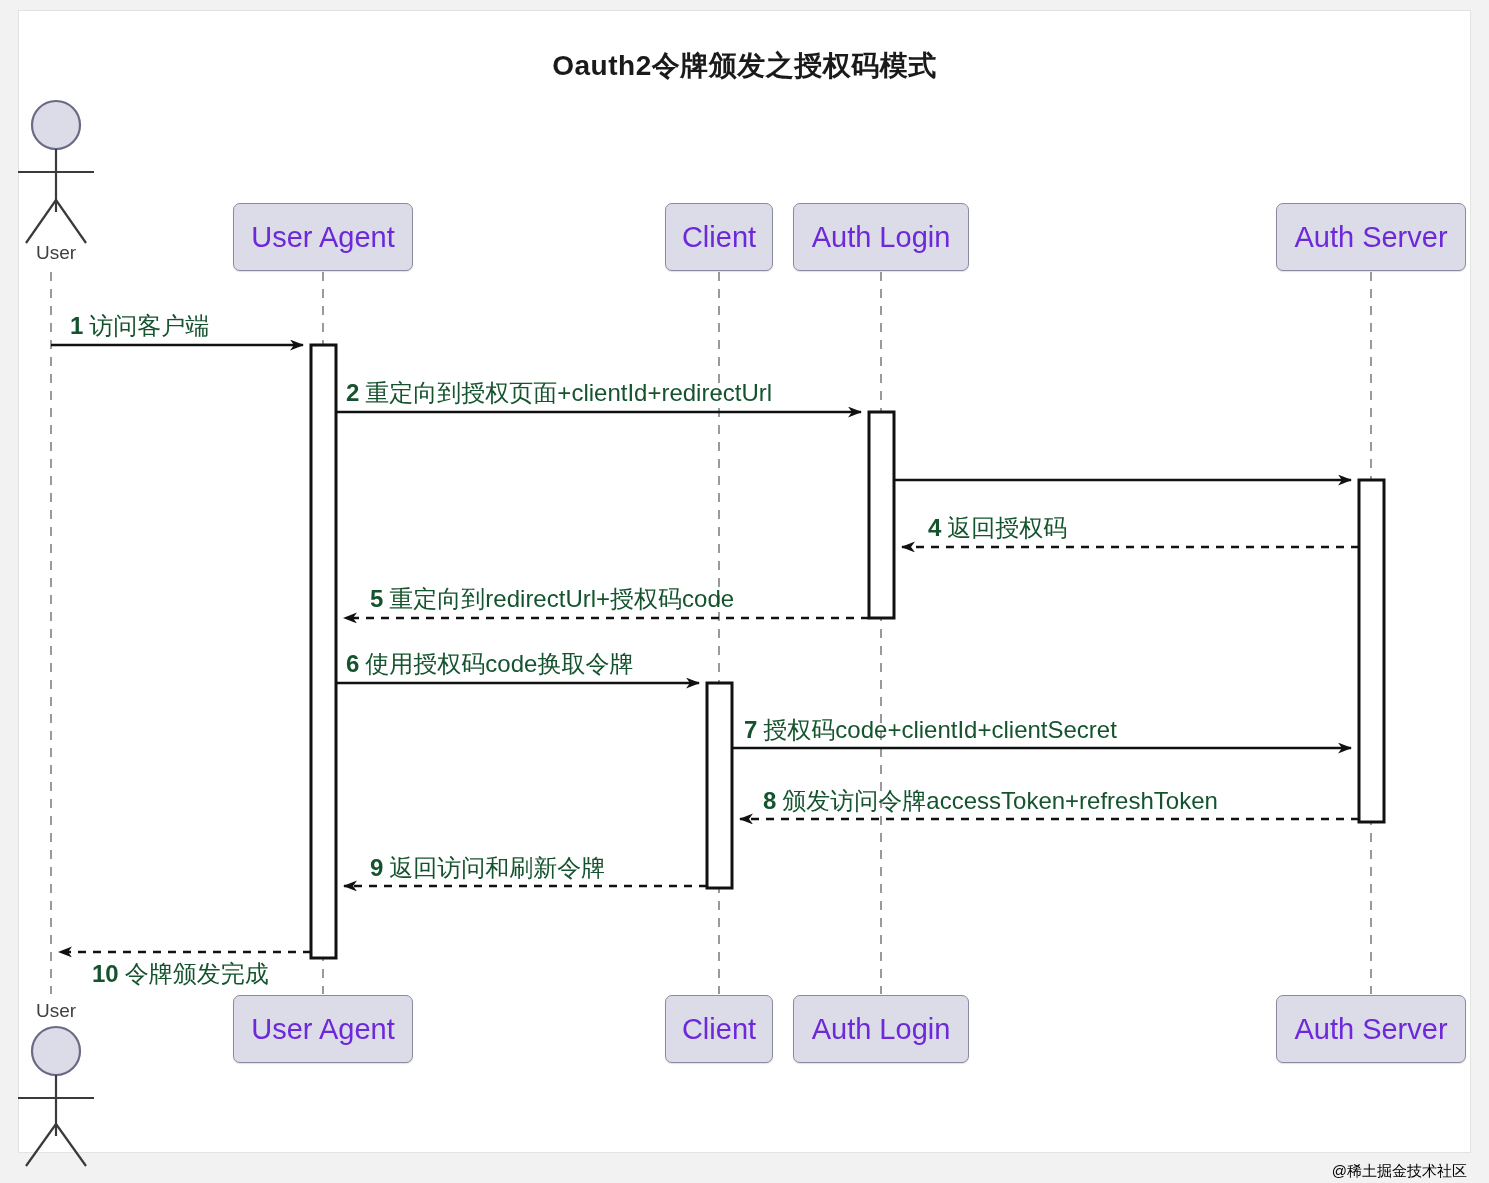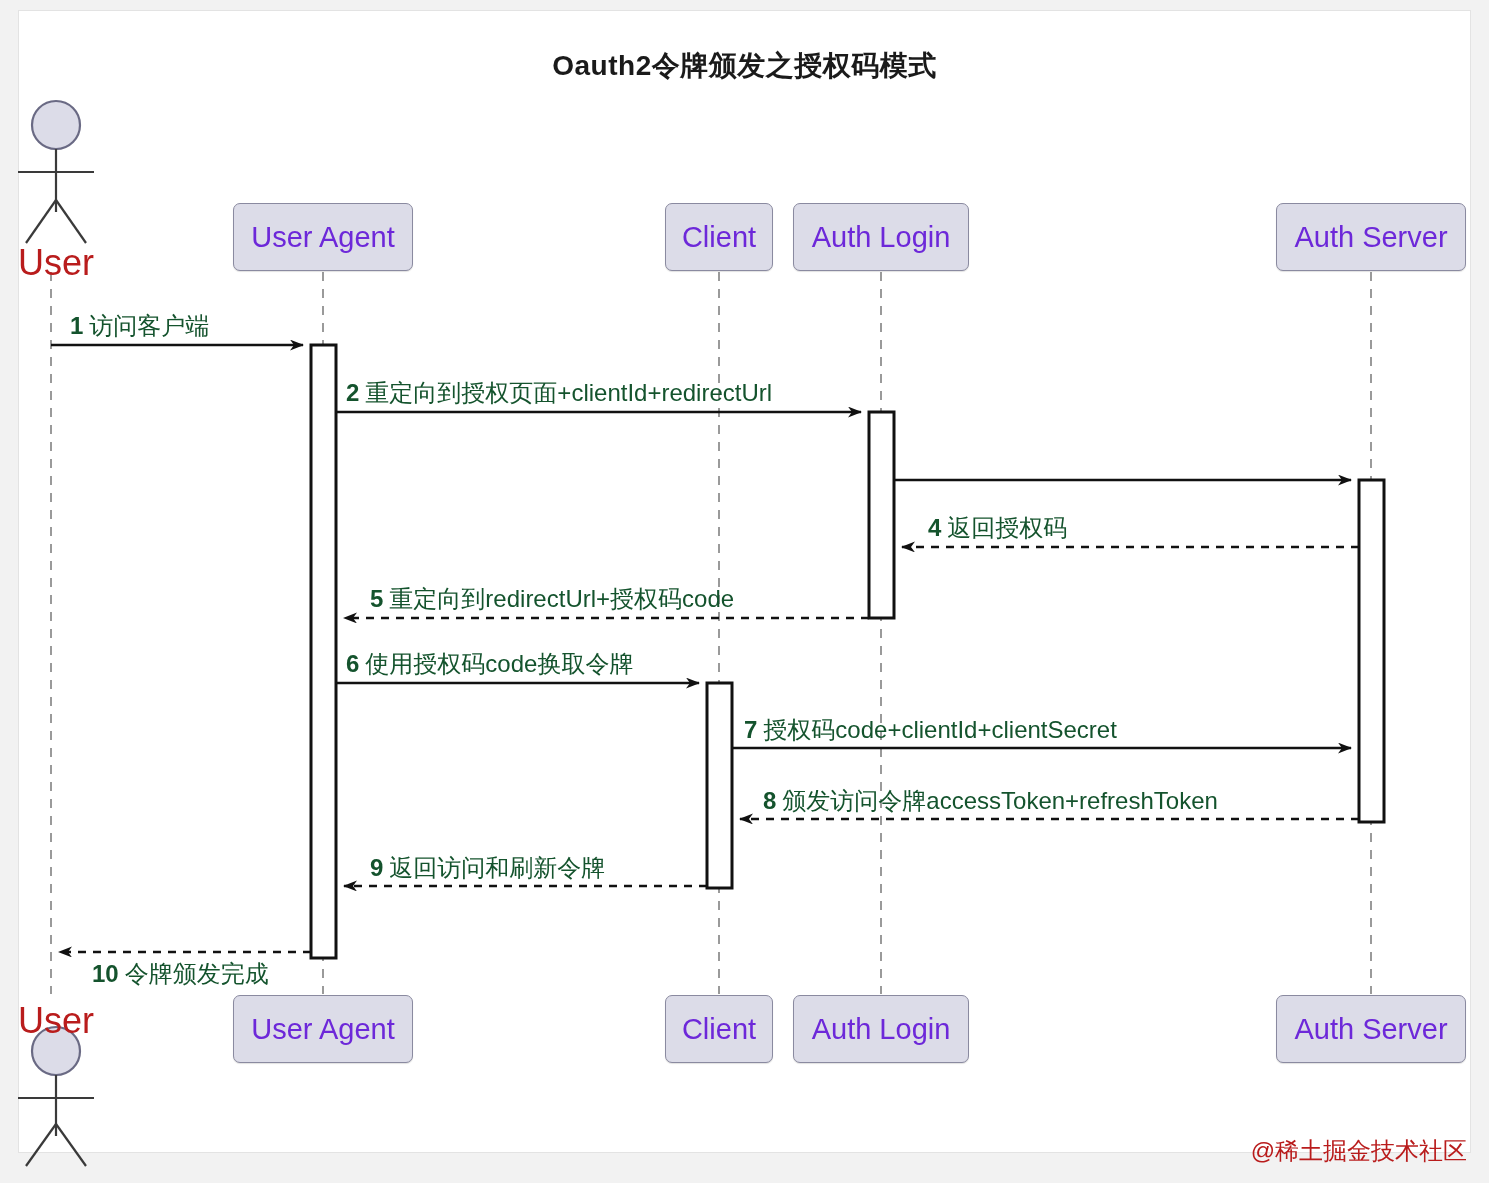--- a/index.html
+++ b/index.html
@@ -53,41 +53,41 @@
     box-sizing: border-box;
     display: flex;
     align-items: center;
     justify-content: center;
     font-size: 29px;
     color: #6d28d9;
     box-shadow: 0 1px 1px rgba(0,0,0,0.12);
   }
   .actor-label {
     position: absolute;
-    font-size: 36px;
-    color: #b91c1c;
+    font-size: 19px;
+    color: #404040;
     text-align: center;
     white-space: nowrap;
   }
   .msg-label {
     position: absolute;
     font-size: 24px;
     color: #14532d;
     white-space: nowrap;
   }
   .msg-label .num {
     font-weight: bold;
     margin-right: 6px;
   }
   .watermark {
     position: absolute;
     right: 22px;
-    bottom: 16px;
-    font-size: 24px;
-    color: #b91c1c;
+    bottom: 2px;
+    font-size: 15px;
+    color: #000000;
   }
 </style>
 </head>
 <body>
 
 <div id="page">
   <div id="canvas"></div>
 
   <div class="title">Oauth2令牌颁发之授权码模式</div>
 

